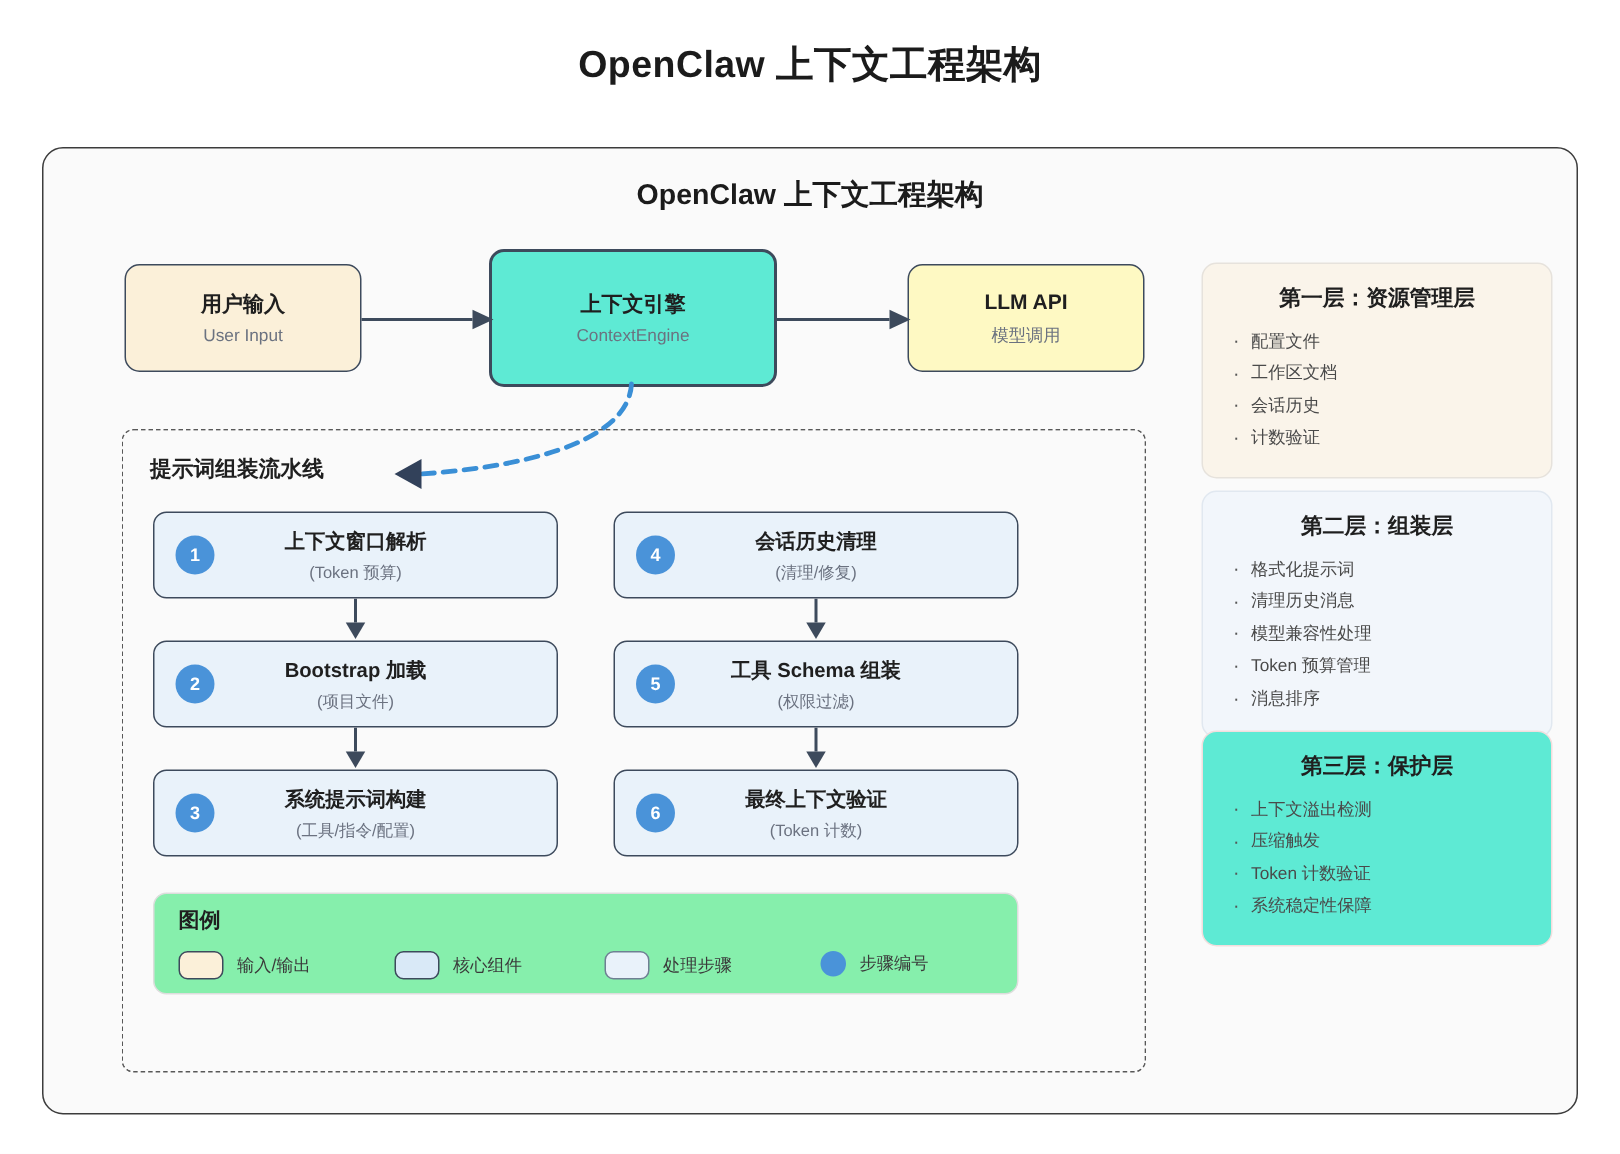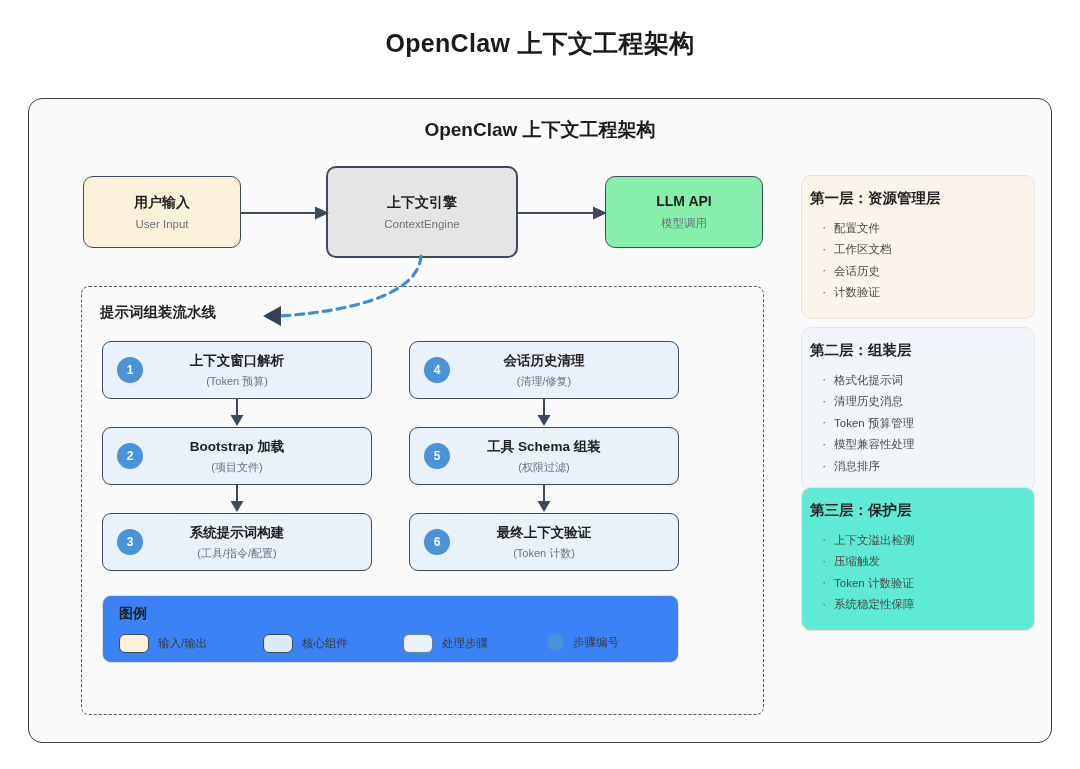--- a/index.html
+++ b/index.html
@@ -44,22 +44,22 @@
     border-radius: 10px;
     display: flex;
     flex-direction: column;
     align-items: center;
     justify-content: center;
     text-align: center;
   }
   .node .t1 { font-size: 14px; font-weight: bold; color: #1f1f1f; line-height: 1.25; }
   .node .t2 { font-size: 11.5px; color: #6b7280; margin-top: 6px; }
   .io   { background: #fbf0d9; }
-  .core { background: #e5e5e5; border-width: 2px; }
-  .llm  { background: #86efac; }
+  .core { background: #5eead4; border-width: 2px; }
+  .llm  { background: #fef9c3; }
 
   
   #n-user   { left: 54px;  top: 77px;  width: 158px; height: 72px; }
   #n-engine { left: 297px; top: 67px;  width: 192px; height: 92px; }
   #n-llm    { left: 576px; top: 77px;  width: 158px; height: 72px; }
 
   
   .conn { position: absolute; }
 
   
@@ -110,21 +110,21 @@
   .col-b { left: 327px; }
   .row-1 { top: 54px; }
   .row-2 { top: 140px; }
   .row-3 { top: 226px; }
 
   
   #legend {
     position: absolute;
     left: 20px; top: 308px;
     width: 577px; height: 68px;
-    background: #3b82f6;
+    background: #86efac;
     border: 1.3px solid #dddddd;
     border-radius: 9px;
   }
   #legend-title {
     position: absolute; left: 16px; top: 9px;
     font-size: 14px; font-weight: bold; color: #1f1f1f;
   }
   .leg-item { position: absolute; top: 38px; display: flex; align-items: center; }
   .leg-sw {
     width: 30px; height: 19px;
@@ -144,20 +144,21 @@
   .panel {
     position: absolute;
     left: 772px;
     width: 234px;
     border-radius: 10px;
     border: 1.1px solid #e6e2dc;
   }
   .panel h3 {
     margin: 0;
     padding: 13px 8px 9px;
+    text-align: center;
     font-size: 14.5px;
     font-weight: bold;
     color: #1f1f1f;
   }
   .panel ul { margin: 0; padding: 0 0 14px 20px; list-style: none; }
   .panel li {
     font-size: 11.5px;
     color: #4a4a4a;
     line-height: 1.1;
     padding: 4.5px 0 4.5px 12px;
@@ -313,22 +314,22 @@
       <li>会话历史</li>
       <li>计数验证</li>
     </ul>
   </div>
 
   <div class="panel" id="panel-2">
     <h3>第二层：组装层</h3>
     <ul>
       <li>格式化提示词</li>
       <li>清理历史消息</li>
+      <li>模型兼容性处理</li>
       <li>Token 预算管理</li>
-      <li>模型兼容性处理</li>
       <li>消息排序</li>
     </ul>
   </div>
 
   <div class="panel" id="panel-3">
     <h3>第三层：保护层</h3>
     <ul>
       <li>上下文溢出检测</li>
       <li>压缩触发</li>
       <li>Token 计数验证</li>

